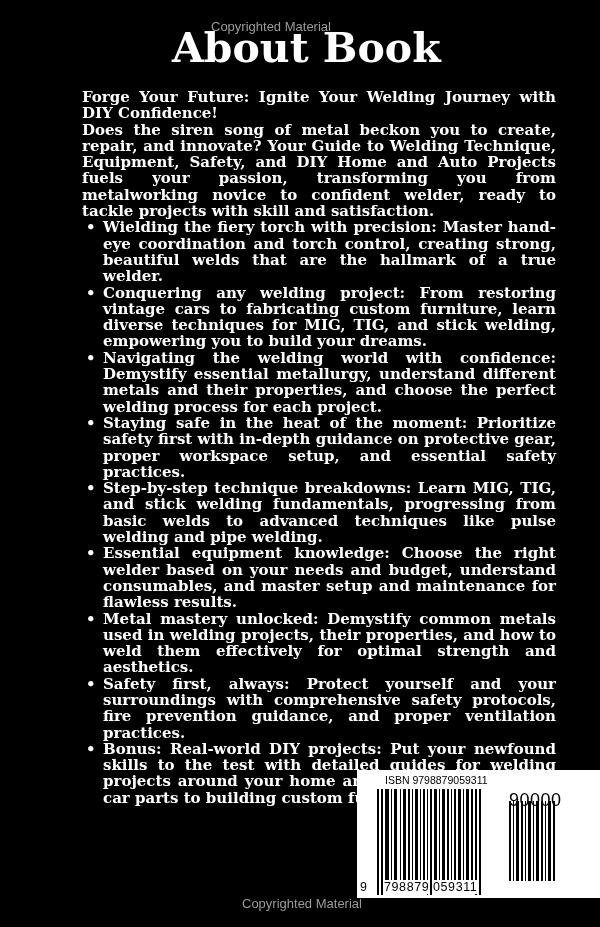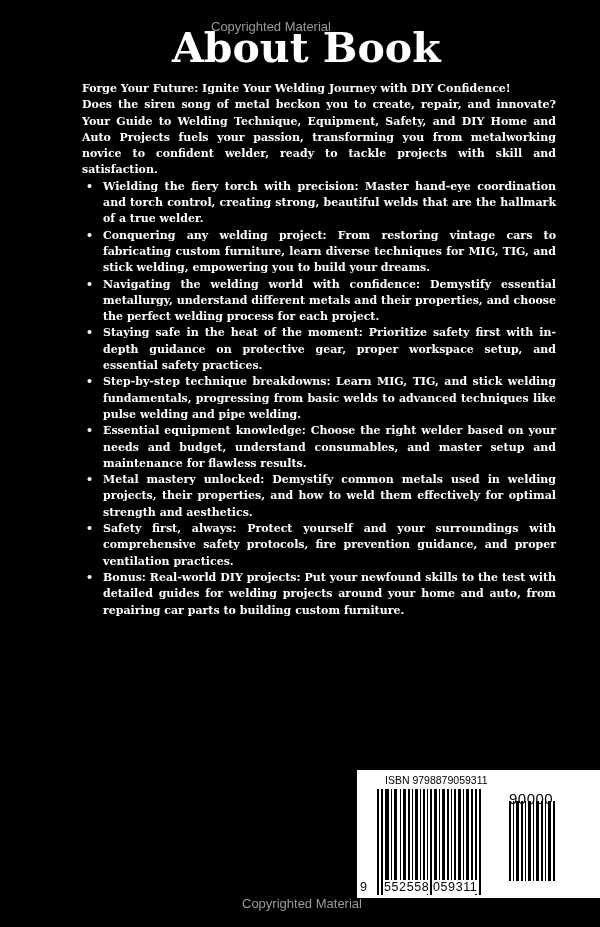--- a/index.html
+++ b/index.html
@@ -4,31 +4,31 @@
 <style>
   html, body { margin:0; padding:0; background:#000; }
   body { width:600px; height:927px; position:relative; overflow:hidden; color:#fff;
          font-family:"DejaVu Serif", serif; }
   .watermark { position:absolute; color:#9a9a9a; font-family:"Liberation Sans", sans-serif;
                font-size:13px; }
   .wm-top { left:211px; top:19px; }
   .wm-bottom { left:242px; top:896px; }
   .title { position:absolute; left:172px; top:24px; font-family:"DejaVu Serif", serif;
            font-weight:bold; font-size:41px; letter-spacing:0px; color:#fff; }
-  .content { position:absolute; left:82px; top:81px; width:474px; font-size:11px;
+  .content { position:absolute; left:82px; top:89px; width:474px; font-size:15px;
              line-height:16.3px; font-weight:bold; text-align:justify; }
   .content p { margin:0; }
   .content ul { margin:0; padding:0; list-style:none; }
   .content li { position:relative; padding-left:21px; }
   .content li .bullet { position:absolute; left:4px; top:0; }
   .barcode-box { position:absolute; left:357px; top:770px; width:257px; height:128px; background:#fff; }
   .isbn-label { position:absolute; left:28px; top:4px; font-family:"Liberation Sans", sans-serif;
                 font-size:10.5px; color:#000; }
   .addon-num { position:absolute; left:152px; top:20px; font-family:"Liberation Sans", sans-serif;
-               font-size:15px; color:#000; letter-spacing:0.5px; }
+               font-size:18px; color:#000; letter-spacing:0.5px; }
   .bars { position:absolute; left:0; top:0; }
   .digit { position:absolute; font-family:"Liberation Sans", sans-serif; font-size:12.5px; color:#000;
            background:#fff; top:110px; letter-spacing:0.6px; }
 </style>
 </head>
 <body>
 
 <div class="watermark wm-top">Copyrighted Material</div>
 
 <div class="title">About Book</div>
@@ -90,17 +90,17 @@
         <rect x="171" y="31" width="3" height="80"></rect>
       <rect x="176" y="31" width="1" height="80"></rect>
         <rect x="179" y="31" width="3" height="80"></rect>
       <rect x="184" y="31" width="2" height="80"></rect>
         <rect x="188" y="31" width="1" height="80"></rect>
       <rect x="191" y="31" width="3" height="80"></rect>
         <rect x="196" y="31" width="2" height="80"></rect>
     </g>
   </svg>
   <div class="digit" style="left:3px;">9</div>
-  <div class="digit" style="left:27px;">552558</div>
+  <div class="digit" style="left:27px;">798879</div>
   <div class="digit" style="left:76px;">059311</div>
 </div>
 
 <div class="watermark wm-bottom">Copyrighted Material</div>
 
 </body></html>

